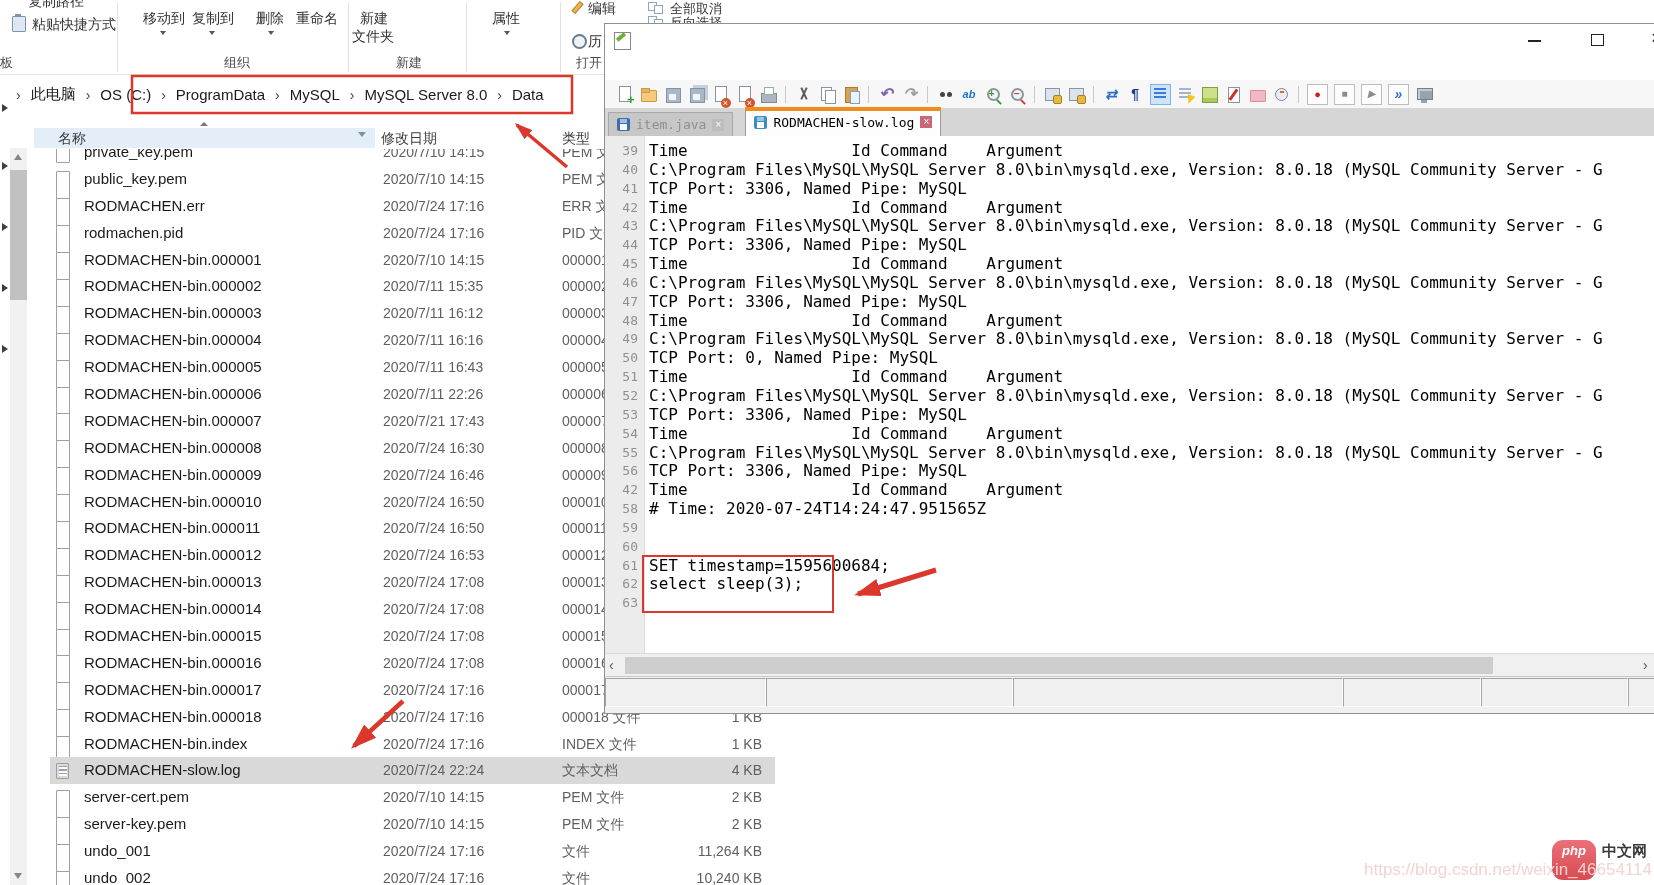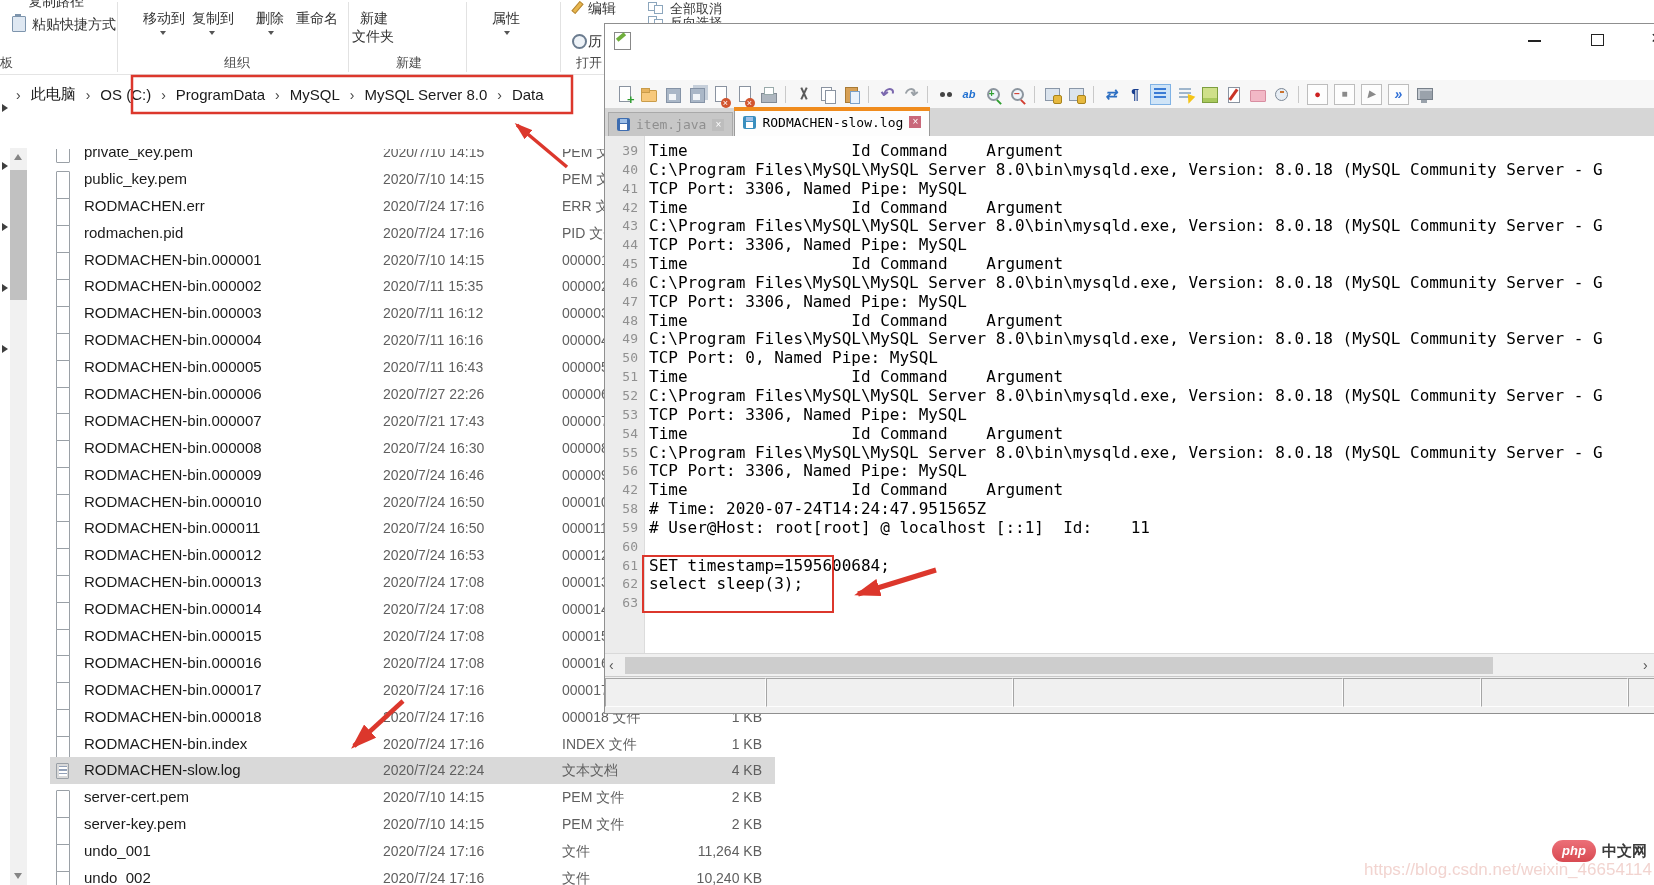--- a/index.html
+++ b/index.html
@@ -105,21 +105,21 @@
   .ic-doc-switcher::after{content:"";position:absolute;left:8px;top:6px;width:4px;height:2px;background:#c9722f}
   .ic-macro-record,.ic-macro-stop,.ic-macro-play,.ic-macro-run-multi{border:1px solid #bdbdbd;background:#fdfdfd;margin:0 3px}
   .ic-macro-record .g{color:#cc2020;font-size:11px}
   .ic-macro-stop .g{color:#8a8a8a;font-size:10px}
   .ic-macro-play .g{color:#8a8a8a;font-size:10px}
   .ic-macro-run-multi .g{color:#2f6fd6;font-weight:bold;font-size:14px}
   .ic-macro-trigger::before{content:"";position:absolute;left:2px;top:3px;width:14px;height:10px;background:#9aa2ab;border:1px solid #77808a;box-shadow:inset 2px 2px #c4cad1}
   .ic-macro-trigger::after{content:"";position:absolute;left:6px;bottom:1px;width:6px;height:3px;background:#9aa2ab}
   
   #ntabs{position:absolute;left:0;top:84px;width:100%;height:28px;background:#d6d6d6;border-bottom:1px solid #adadad;display:flex;align-items:flex-end;padding-left:3px}
-  .tab{display:flex;align-items:center;gap:6px;padding:0 8px;height:23px;background:#c7c7c7;border:1px solid #a9a9a9;border-bottom:none;margin-right:1px;position:relative}
+  .tab{display:flex;align-items:center;gap:6px;padding:0 8px;height:23px;background:#c7c7c7;border:1px solid #a9a9a9;border-bottom:none;margin-right:12px;position:relative}
   .tab .tlabel{font-family:"DejaVu Sans Mono",monospace;font-size:13px;color:#8f8f8f;white-space:nowrap}
   .tab.active{height:28px;background:#fdfdfd;border-color:#9a9a9a}
   .tab.active::before{content:"";position:absolute;left:-1px;right:-1px;top:-1px;height:3.5px;background:#f08c1e}
   .tab.active .tlabel{color:#000}
   .floppy{width:13px;height:13px;background:#3e6db0;border-radius:2px;position:relative;flex:none}
   .floppy::before{content:"";position:absolute;left:3px;right:3px;top:1px;height:4px;background:#9fc0e8}
   .floppy::after{content:"";position:absolute;left:3px;right:3px;bottom:1px;height:6px;background:#fff}
   .tab.active .floppy{background:#3a8fbf}
   .tclose{width:12px;height:12px;background:#bdbdbd;color:#fff;font-size:10px;line-height:12px;text-align:center;flex:none}
   .tab.active .tclose{background:#c9687a}
@@ -140,21 +140,21 @@
   .seg{box-sizing:border-box;height:29px;line-height:27px;margin-top:1px;padding-left:9px;background:#f0f0f0;border:1px solid;border-color:#a5a5a5 #fdfdfd #fdfdfd #a5a5a5;font-size:13px;color:#1a1a1a;white-space:pre;overflow:hidden;flex:none}
   div.seg:nth-of-type(1){width:161px}
   div.seg:nth-of-type(2){width:247px}
   div.seg:nth-of-type(3){width:330px}
   div.seg:nth-of-type(4){width:138px}
   div.seg:nth-of-type(5){width:147px}
   div.seg:nth-of-type(6){width:120px}
   
   #overlay{position:absolute;left:0;top:0;z-index:50;pointer-events:none}
   #watermark{position:absolute;left:1364px;top:838px;z-index:60;width:300px}
-  #wlogo{position:absolute;left:188px;top:2px;width:44px;height:22px;border-radius:11px;background:linear-gradient(#ec7078,#d84a52);color:#fff;font-style:italic;font-weight:bold;font-size:13px;text-align:center;line-height:22px}
+  #wlogo{position:absolute;left:188px;top:2px;width:44px;height:40px;border-radius:11px;background:linear-gradient(#ec7078,#d84a52);color:#fff;font-style:italic;font-weight:bold;font-size:13px;text-align:center;line-height:22px}
   #wsite{position:absolute;left:238px;top:4px;font-size:15px;font-weight:bold;color:#3a3a3a;white-space:nowrap}
   #wurl{position:absolute;left:0px;top:22px;font-size:17px;color:#f2d4d0;white-space:nowrap}
 </style>
 </head>
 <body>
 
 <div id="explorer">
 
   <span class="rib-label" style="left:28px;top:-7px">复制路径</span>
   <span class="clipic"></span>
@@ -211,20 +211,28 @@
       <span class="crumb">
         <i class="bc">›</i>
         <b>MySQL Server 8.0</b>
       </span>
       <span class="crumb">
         <i class="bc">›</i>
         <b>Data</b>
       </span>
     </div>
 
+  <div id="lhead">
+    <span class="namecell"></span>
+    <span class="sortcar"></span>
+    <span class="ht" style="left:58px">名称</span>
+    <span class="fildrop"></span>
+    <span class="ht" style="left:381px">修改日期</span>
+    <span class="ht" style="left:562px">类型</span>
+  </div>
 
   <div id="files">
 
   <div class="frow clip-top ic-page">
         <span class="ficon"></span>
         <span class="fname">private_key.pem</span>
         <span class="fdate">2020/7/10 14:15</span>
         <span class="ftype">PEM 文件</span>
         <span class="fsize"></span>
       </div>
@@ -280,21 +288,21 @@
       <div class="frow ic-page">
         <span class="ficon"></span>
         <span class="fname">RODMACHEN-bin.000005</span>
         <span class="fdate">2020/7/11 16:43</span>
         <span class="ftype">000005 文件</span>
         <span class="fsize"></span>
       </div>
       <div class="frow ic-page">
         <span class="ficon"></span>
         <span class="fname">RODMACHEN-bin.000006</span>
-        <span class="fdate">2020/7/27 22:26</span>
+        <span class="fdate">2020/7/11 22:26</span>
         <span class="ftype">000006 文件</span>
         <span class="fsize"></span>
       </div>
       <div class="frow ic-page">
         <span class="ficon"></span>
         <span class="fname">RODMACHEN-bin.000007</span>
         <span class="fdate">2020/7/21 17:43</span>
         <span class="ftype">000007 文件</span>
         <span class="fsize"></span>
       </div>
@@ -664,21 +672,20 @@
         <div class="eline">
           <span class="eln">42</span>
           <span class="etx">Time                 Id Command    Argument</span>
         </div>
         <div class="eline">
           <span class="eln">58</span>
           <span class="etx"># Time: 2020-07-24T14:24:47.951565Z</span>
         </div>
         <div class="eline">
           <span class="eln">59</span>
-          <span class="etx"># User@Host: root[root] @ localhost [::1]  Id:    11</span>
         </div>
         <div class="eline">
           <span class="eln">60</span>
         </div>
         <div class="eline">
           <span class="eln">61</span>
           <span class="etx">SET timestamp=1595600684;</span>
         </div>
         <div class="eline">
           <span class="eln">62</span>

